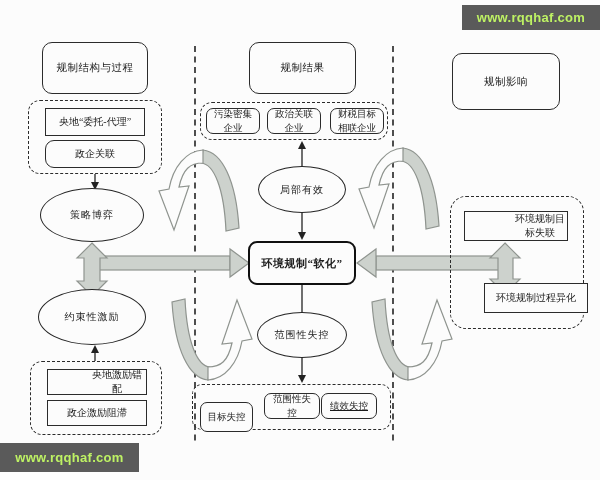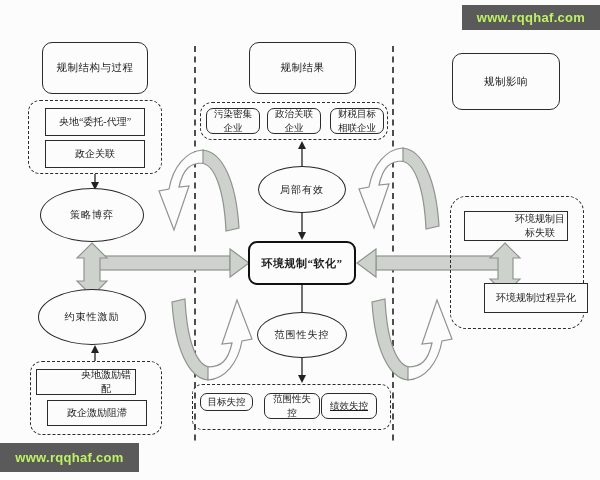--- a/index.html
+++ b/index.html
@@ -88,40 +88,40 @@
   <div class="abs watermark" style="left:0;top:443px;width:139px;height:29px;">
     <span>www.rqqhaf.com</span>
   </div>
 
   <div class="abs node rbox" style="left:42px;top:42px;width:106px;height:52px;">规制结构与过程</div>
   <div class="abs node rbox" style="left:249px;top:42px;width:107px;height:52px;">规制结果</div>
   <div class="abs node rbox" style="left:452px;top:53px;width:108px;height:57px;">规制影响</div>
 
   <div class="abs dashedbox" style="left:28px;top:100px;width:134px;height:74px;"></div>
   <div class="abs node rect" style="left:45px;top:108px;width:100px;height:28px;">央地“委托-代理”</div>
-  <div class="abs node rect" style="left:45px;top:140px;width:100px;height:28px;">政企关联</div>
+  <div class="abs node rect" style="left:45px;top:140px;width:100px;height:28px;border-radius:9px;">政企关联</div>
 
   <div class="abs dashedbox" style="left:200px;top:102px;width:188px;height:38px;"></div>
   <div class="abs node smallround" style="left:206px;top:108px;width:54px;height:26px;">污染密集企业</div>
   <div class="abs node smallround" style="left:267px;top:108px;width:54px;height:26px;">政治关联企业</div>
   <div class="abs node smallround" style="left:330px;top:108px;width:54px;height:26px;">财税目标相联企业</div>
 
   <div class="abs node ellipse" style="left:40px;top:188px;width:104px;height:54px;">策略博弈</div>
   <div class="abs node ellipse" style="left:38px;top:289px;width:108px;height:56px;">约束性激励</div>
 
   <div class="abs node ellipse" style="left:258px;top:166px;width:88px;height:47px;">局部有效</div>
   <div class="abs node core" style="left:248px;top:241px;width:108px;height:44px;">环境规制“软化”</div>
   <div class="abs node ellipse" style="left:257px;top:312px;width:90px;height:46px;">范围性失控</div>
 
   <div class="abs dashedbox" style="left:450px;top:196px;width:134px;height:133px;border-radius:16px;"></div>
   <div class="abs node rect" style="left:464px;top:211px;width:104px;height:30px;padding-left:48px;">环境规制目标失联</div>
   <div class="abs node rect" style="left:484px;top:283px;width:104px;height:30px;">环境规制过程异化</div>
 
   <div class="abs dashedbox" style="left:192px;top:384px;width:199px;height:46px;border-radius:10px;"></div>
-  <div class="abs node smallround" style="left:200px;top:393px;width:53px;height:18px;">目标失控</div>
+  <div class="abs node smallround" style="left:200px;top:402px;width:53px;height:30px;">目标失控</div>
   <div class="abs node smallround" style="left:264px;top:393px;width:56px;height:26px;">范围性失控</div>
   <div class="abs node smallround" style="left:321px;top:393px;width:56px;height:26px;text-decoration:underline;">绩效失控</div>
 
   <div class="abs dashedbox" style="left:30px;top:361px;width:132px;height:74px;"></div>
-  <div class="abs node rect" style="left:36px;top:369px;width:100px;height:26px;padding-left:40px;">央地激励错配</div>
+  <div class="abs node rect" style="left:47px;top:369px;width:100px;height:26px;padding-left:40px;">央地激励错配</div>
   <div class="abs node rect" style="left:47px;top:400px;width:100px;height:26px;">政企激励阻滞</div>
 
 </div>
 
 </body></html>

